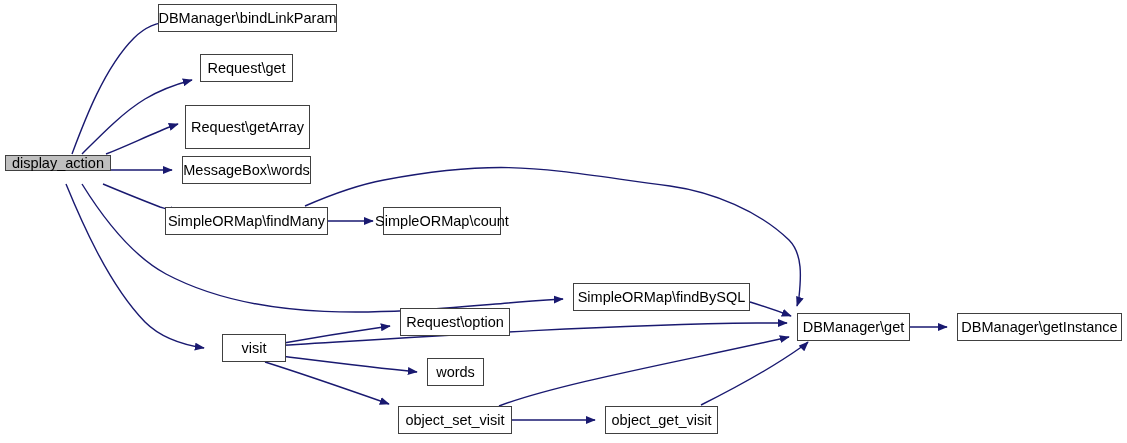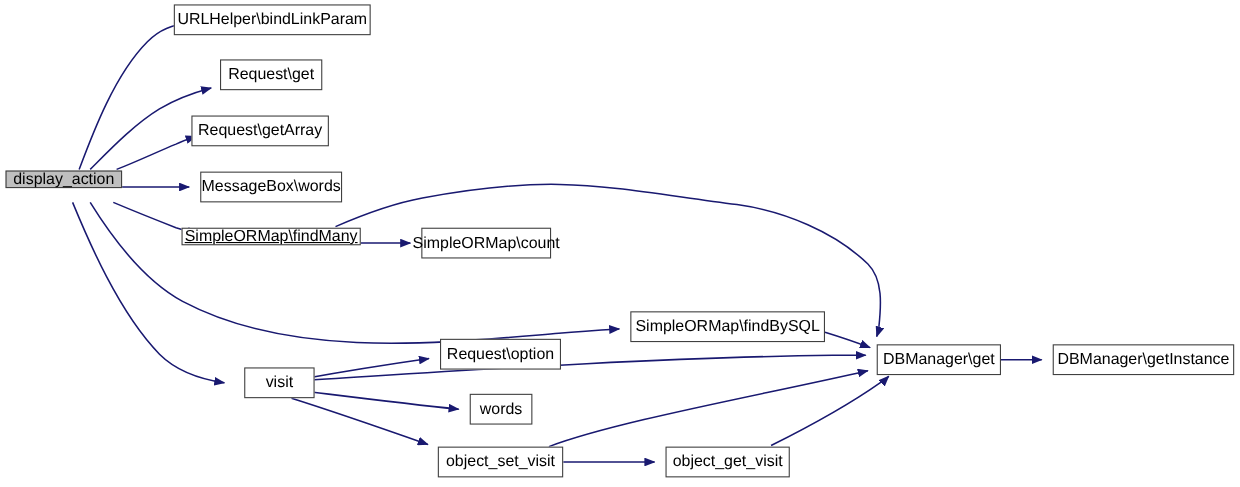--- a/index.html
+++ b/index.html
@@ -41,32 +41,32 @@
         <path d="M 499,406 C 560,383 688,360 789,337" marker-end="url(#arrow)" stroke="#191970"></path>
         <path d="M 701,405 C 733,389 773,367 800,348 C 803,346 806,344 808,342" marker-end="url(#arrow)" stroke="#191970"></path>
         <path d="M 910,327 L 947,327" marker-end="url(#arrow)" stroke="#191970"></path>
       </g>
   </svg>
   <div id="node-layer">
       <div class="node highlight" style="left: 5px; top: 155px; width: 106px; height: 16px;">
         <span class="lbl">display_action</span>
       </div>
       <div class="node" style="left: 158px; top: 4px; width: 179px; height: 28px;">
-        <span class="lbl">URLHelper\bindLinkParam</span>
+        <span class="lbl">DBManager\bindLinkParam</span>
       </div>
       <div class="node" style="left: 200px; top: 54px; width: 93px; height: 28px;">
         <span class="lbl">Request\get</span>
       </div>
-      <div class="node" style="left: 174px; top: 105px; width: 125px; height: 28px;">
+      <div class="node" style="left: 185px; top: 105px; width: 125px; height: 44px;">
         <span class="lbl">Request\getArray</span>
       </div>
       <div class="node" style="left: 182px; top: 156px; width: 129px; height: 28px;">
         <span class="lbl">MessageBox\words</span>
       </div>
-      <div class="node" style="left: 165px; top: 207px; width: 163px; height: 16px; text-decoration: underline;">
+      <div class="node" style="left: 165px; top: 207px; width: 163px; height: 28px;">
         <span class="lbl">SimpleORMap\findMany</span>
       </div>
       <div class="node" style="left: 383px; top: 207px; width: 118px; height: 28px;">
         <span class="lbl">SimpleORMap\count</span>
       </div>
       <div class="node" style="left: 573px; top: 283px; width: 177px; height: 28px;">
         <span class="lbl">SimpleORMap\findBySQL</span>
       </div>
       <div class="node" style="left: 222px; top: 334px; width: 64px; height: 28px;">
         <span class="lbl">visit</span>

